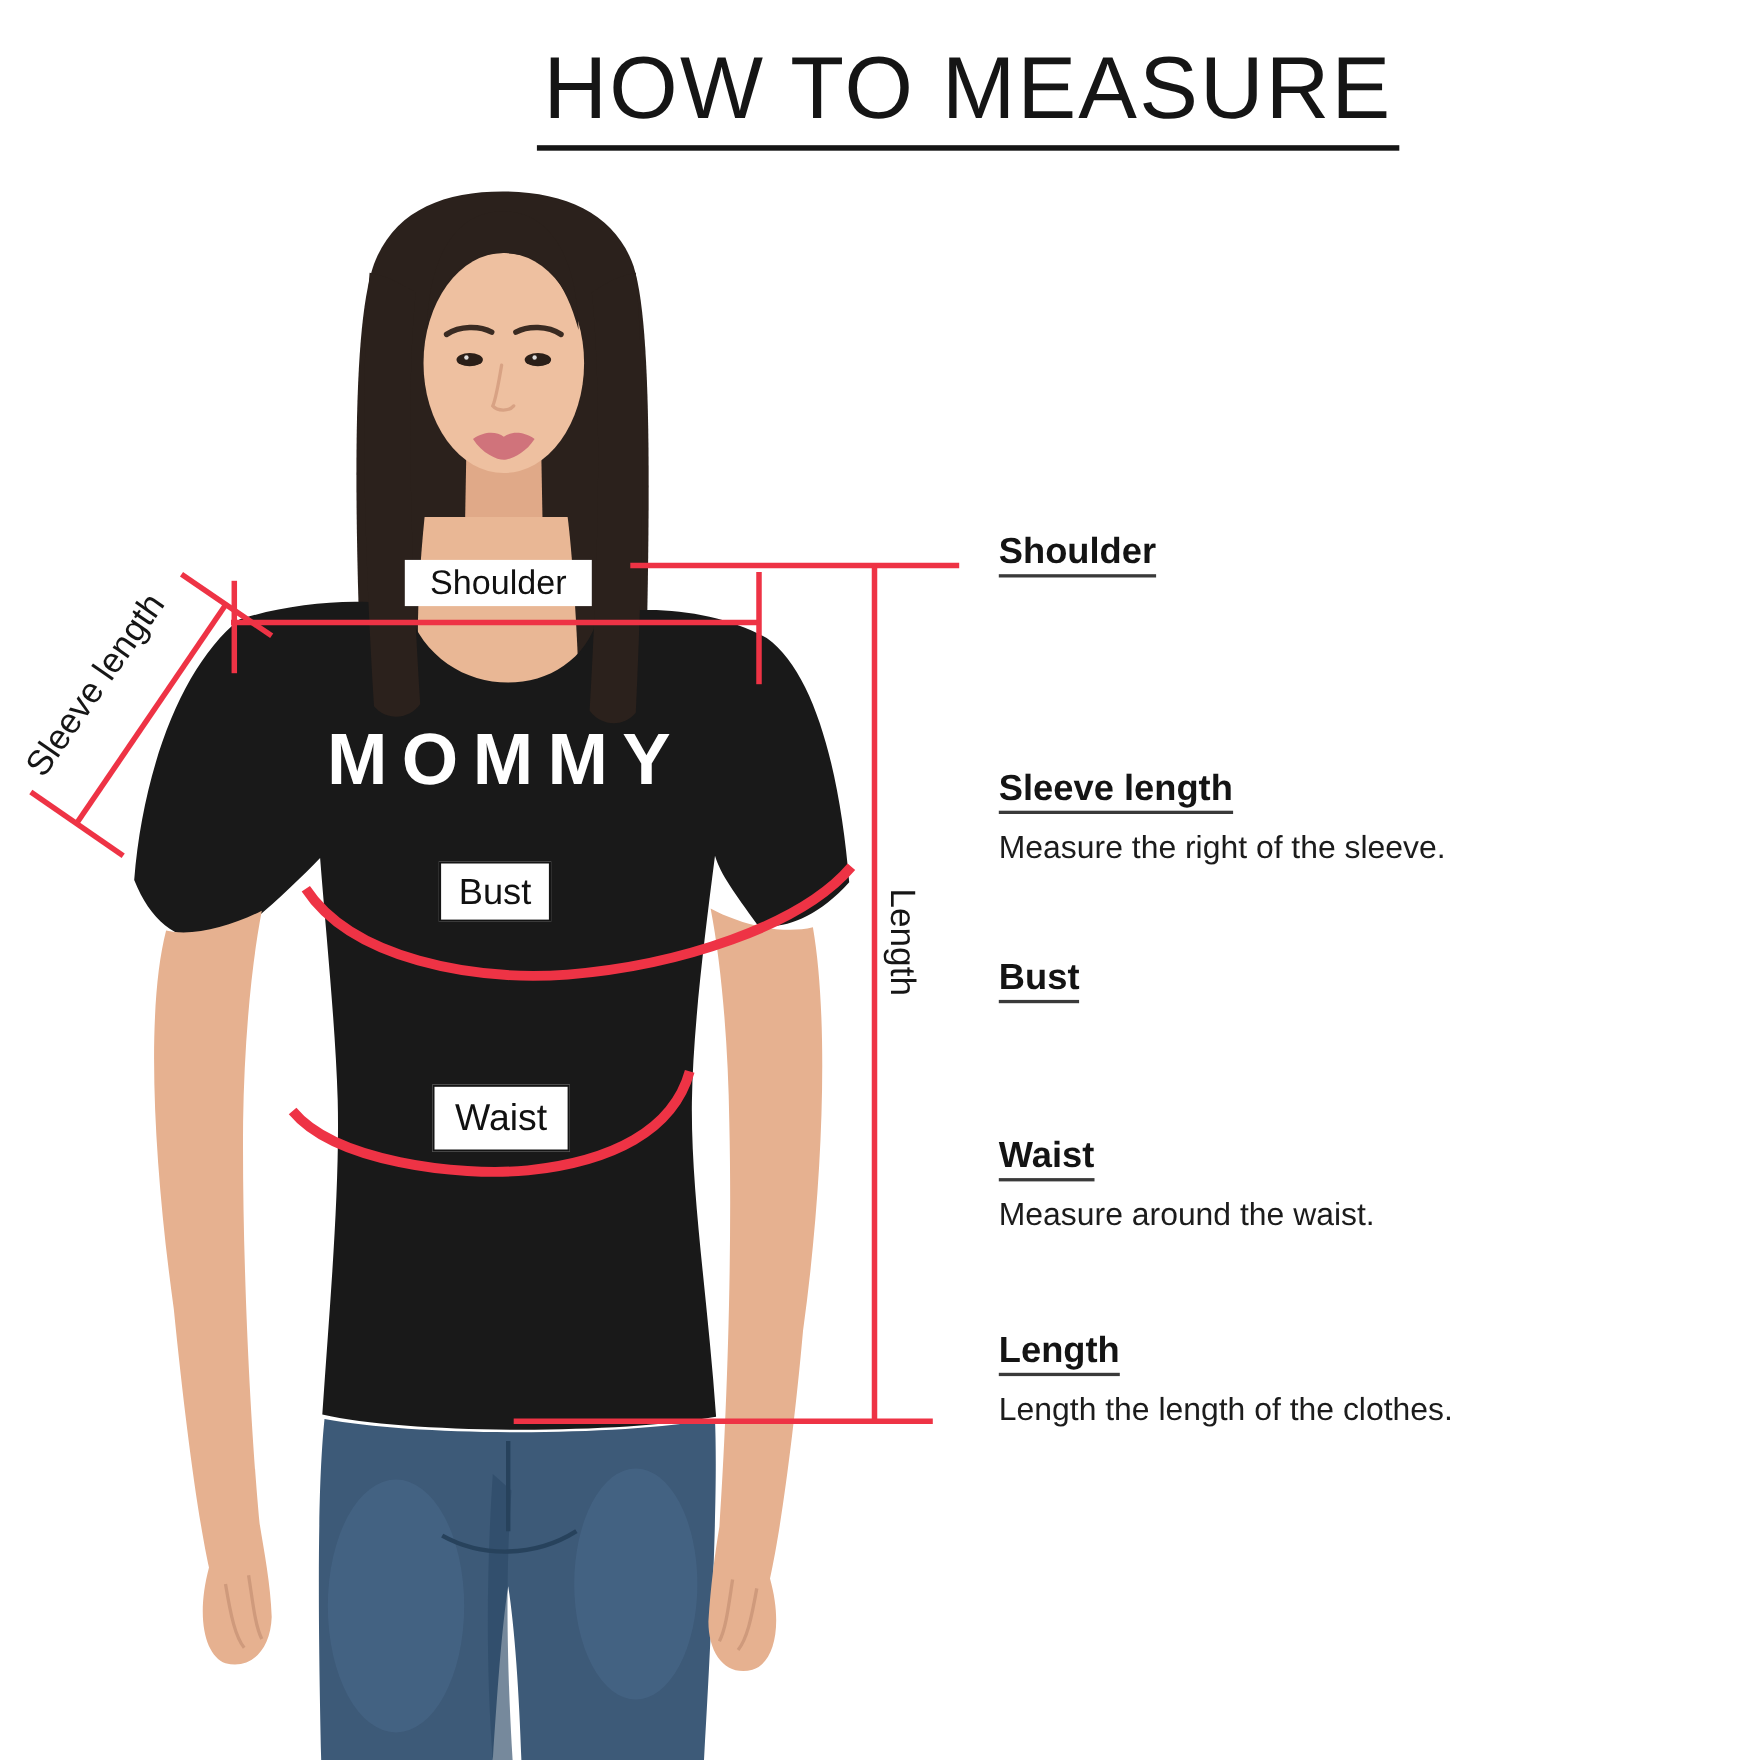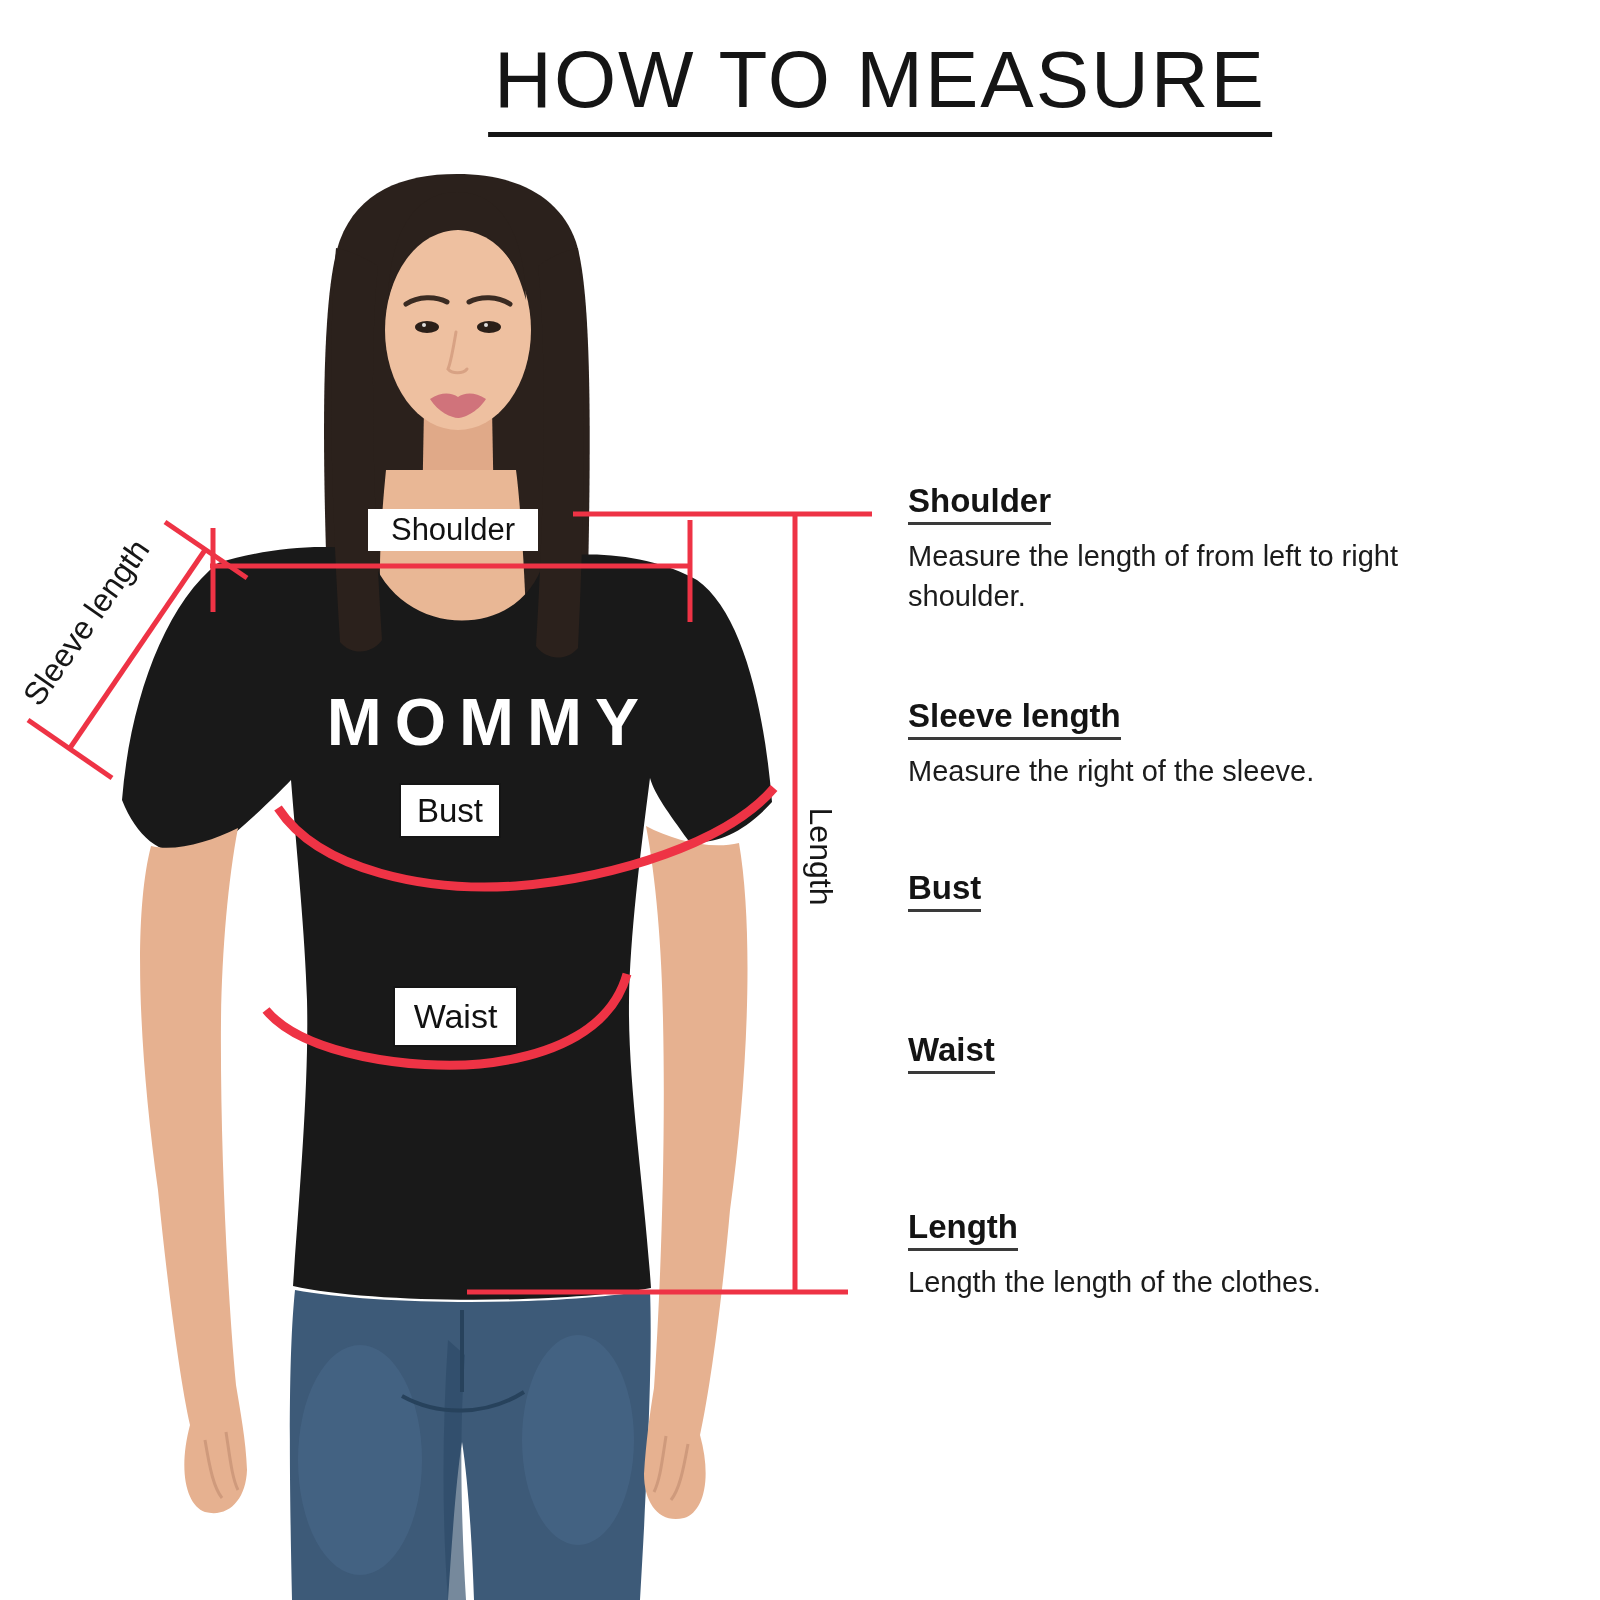--- a/index.html
+++ b/index.html
@@ -16,22 +16,22 @@
     position:absolute;top:34px;left:880px;transform:translateX(-50%);
     font-size:80px;font-weight:400;letter-spacing:2px;color:#151515;
     border-bottom:5px solid #151515;padding:0 6px 6px 6px;white-space:nowrap;
   }
 
   
   .figure{position:absolute;left:0;top:0;width:900px;height:1600px;}
   .figure svg{position:absolute;left:0;top:0;}
 
   .shirt-print{
-    position:absolute;left:268px;top:684px;width:384px;
-    text-align:right;font-size:66px;font-weight:800;letter-spacing:13px;
+    position:absolute;left:268px;top:652px;width:384px;
+    text-align:center;font-size:66px;font-weight:800;letter-spacing:13px;
     color:#ffffff;white-space:nowrap;
   }
 
   .tag{
     position:absolute;background:#ffffff;color:#111;
     display:flex;align-items:center;justify-content:center;
     font-weight:500;white-space:nowrap;
   }
   .tag-shoulder{left:368px;top:509px;width:170px;height:42px;font-size:31px;}
   .tag-bust{left:399px;top:783px;width:98px;height:51px;font-size:33px;border:2px solid #151515;}
@@ -168,31 +168,31 @@
     <div class="tag tag-shoulder">Shoulder</div>
     <div class="tag tag-bust">Bust</div>
     <div class="tag tag-waist">Waist</div>
     <div class="rot rot-sleeve">Sleeve length</div>
     <div class="rot rot-length">Length</div>
   </div>
 
   <div class="sections">
     <section class="measure-section">
       <h2>Shoulder</h2>
-      <p>Measure the length of from left to right shoulder.</p>
     </section>
     <section class="measure-section">
       <h2>Sleeve length</h2>
       <p>Measure the right of the sleeve.</p>
     </section>
     <section class="measure-section">
       <h2>Bust</h2>
     </section>
     <section class="measure-section">
       <h2>Waist</h2>
+      <p>Measure around the waist.</p>
     </section>
     <section class="measure-section">
       <h2>Length</h2>
       <p>Length the length of the clothes.</p>
     </section>
   </div>
 
 </div>
 
 </body></html>

